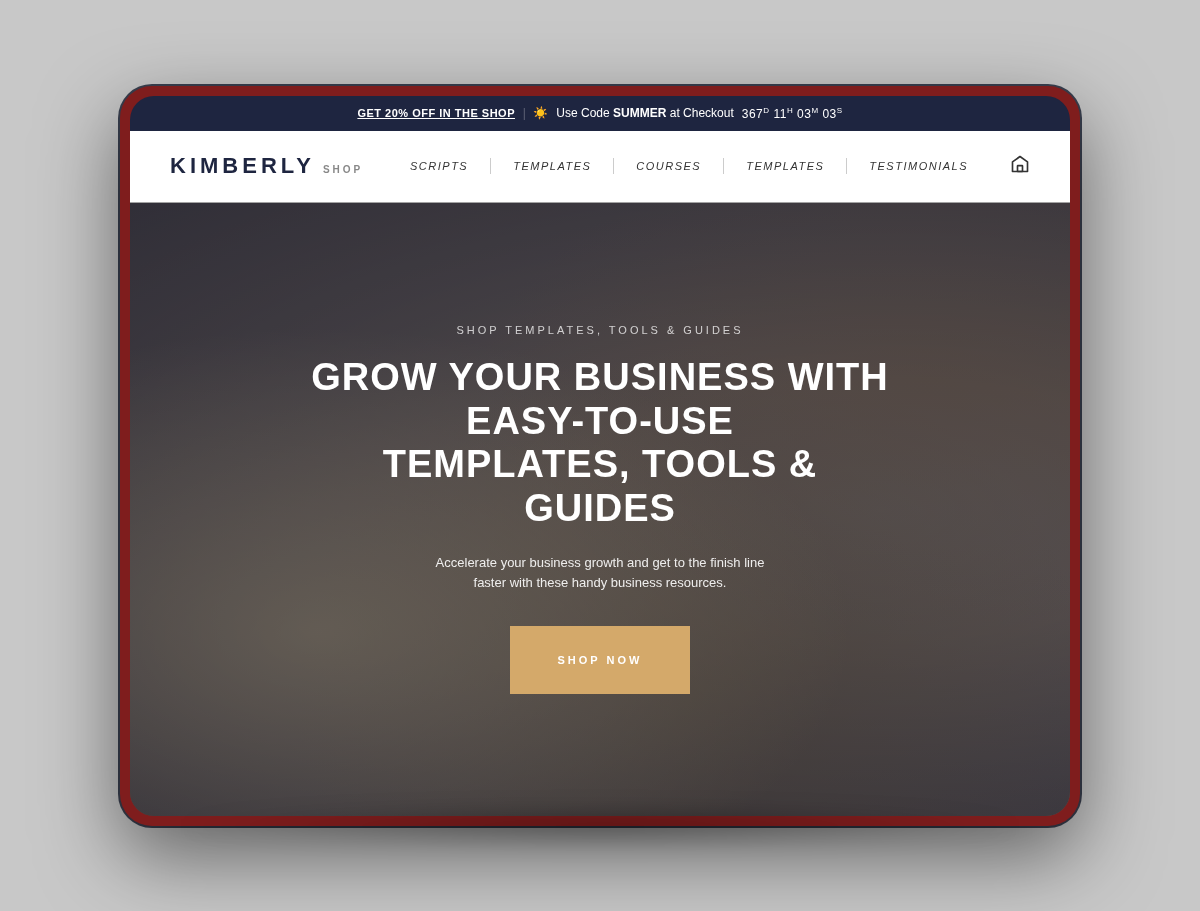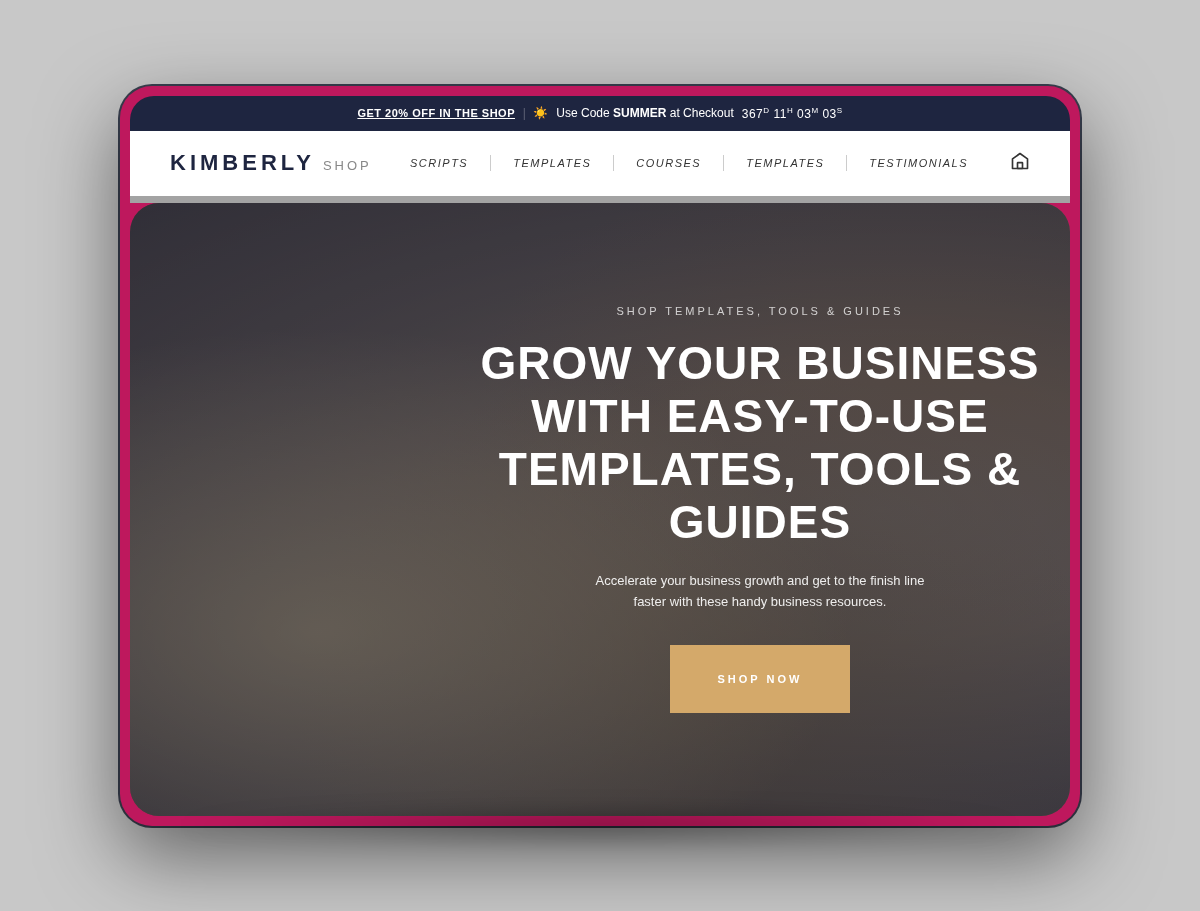--- a/index.html
+++ b/index.html
@@ -9,21 +9,21 @@
       display: flex;
       justify-content: center;
       align-items: center;
       min-height: 100vh;
       font-family: 'Georgia', serif;
     }
 
     .device-frame {
       width: 960px;
       height: 740px;
-      background: #be185d;
+      background: #7f1d1d;
       border-radius: 32px;
       padding: 10px;
       box-shadow:
         0 30px 80px rgba(0,0,0,0.5),
         0 0 0 2px #3a4050;
       position: relative;
     }
 
     .device-screen {
       width: 100%;
@@ -80,42 +80,42 @@
     }
 
     
     .navbar {
       background: #fff;
       display: flex;
       align-items: center;
       padding: 0 40px;
       height: 72px;
       flex-shrink: 0;
-      border-bottom: 7px solid #a3a3a3;
+      border-bottom: 1px solid #a3a3a3;
     }
 
     .logo {
       display: flex;
       align-items: baseline;
       gap: 8px;
       margin-right: auto;
     }
 
     .logo-name {
       font-family: 'Arial', sans-serif;
       font-size: 22px;
       font-weight: 900;
       letter-spacing: 4px;
       color: #1e2540;
     }
 
     .logo-shop {
       font-family: 'Arial', sans-serif;
-      font-size: 13px;
-      font-weight: 400;
+      font-size: 10px;
+      font-weight: 700;
       letter-spacing: 3px;
       color: #888;
     }
 
     .nav-links {
       display: flex;
       align-items: center;
       gap: 0;
     }
 
@@ -143,22 +143,21 @@
       font-size: 18px;
     }
 
     
     .hero {
       flex: 1;
       position: relative;
       overflow: hidden;
       display: flex;
       align-items: center;
-      justify-content: flex-end;
-      border-radius: 29px;
+      justify-content: center;
     }
 
     .hero-bg {
       position: absolute;
       inset: 0;
       background:
         linear-gradient(rgba(30,37,60,0.45), rgba(30,37,60,0.45)),
         
         radial-gradient(ellipse at 80% 50%, #c4a882 0%, #b8956a 30%, #8a7055 60%, #5a4535 100%);
       background-size: cover;
@@ -194,21 +193,21 @@
       font-family: Arial, sans-serif;
       font-size: 11px;
       letter-spacing: 3px;
       color: rgba(255,255,255,0.75);
       margin-bottom: 20px;
       text-transform: uppercase;
     }
 
     .hero-title {
       font-family: Arial, sans-serif;
-      font-size: 46px;
+      font-size: 38px;
       font-weight: 900;
       color: #fff;
       text-transform: uppercase;
       line-height: 1.15;
       letter-spacing: 1px;
       margin-bottom: 22px;
     }
 
     .hero-description {
       font-family: Arial, sans-serif;

